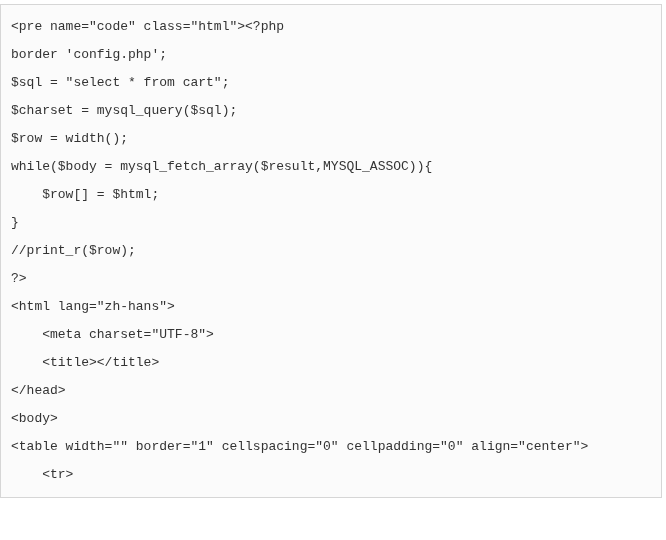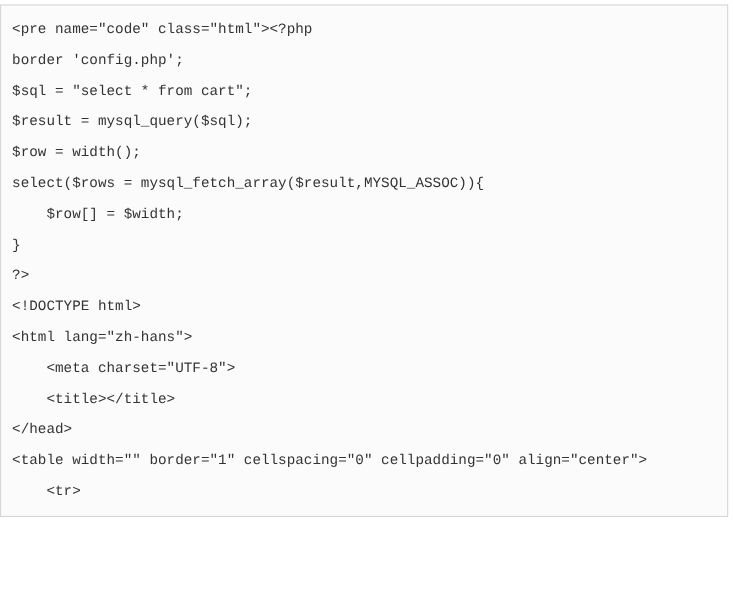--- a/index.html
+++ b/index.html
@@ -24,26 +24,27 @@
   }
 </style>
 </head>
 <body>
 
 <div class="code-block">
   <div class="line">&lt;pre name="code" class="html"&gt;&lt;?php</div>
   <div class="line"></div>
   <div class="line">border 'config.php';</div>
   <div class="line">$sql = "select * from cart";</div>
-  <div class="line">$result = mysql_query($sql);</div>
+  <div class="line">$charset = mysql_query($sql);</div>
   <div class="line">$row = width();</div>
-  <div class="line">select($rows = mysql_fetch_array($result,MYSQL_ASSOC)){</div>
-  <div class="line">    $row[] = $width;</div>
+  <div class="line">while($body = mysql_fetch_array($result,MYSQL_ASSOC)){</div>
+  <div class="line">    $row[] = $html;</div>
   <div class="line">}</div>
+  <div class="line">//print_r($row);</div>
   <div class="line">?&gt;</div>
-  <div class="line">&lt;!DOCTYPE html&gt;</div>
   <div class="line">&lt;html lang="zh-hans"&gt;</div>
   <div class="line">    &lt;meta charset="UTF-8"&gt;</div>
   <div class="line">    &lt;title&gt;&lt;/title&gt;</div>
   <div class="line">&lt;/head&gt;</div>
+  <div class="line">&lt;body&gt;</div>
   <div class="line">&lt;table width="" border="1" cellspacing="0" cellpadding="0" align="center"&gt;</div>
   <div class="line">    &lt;tr&gt;</div>
 </div>
 
 </body></html>

